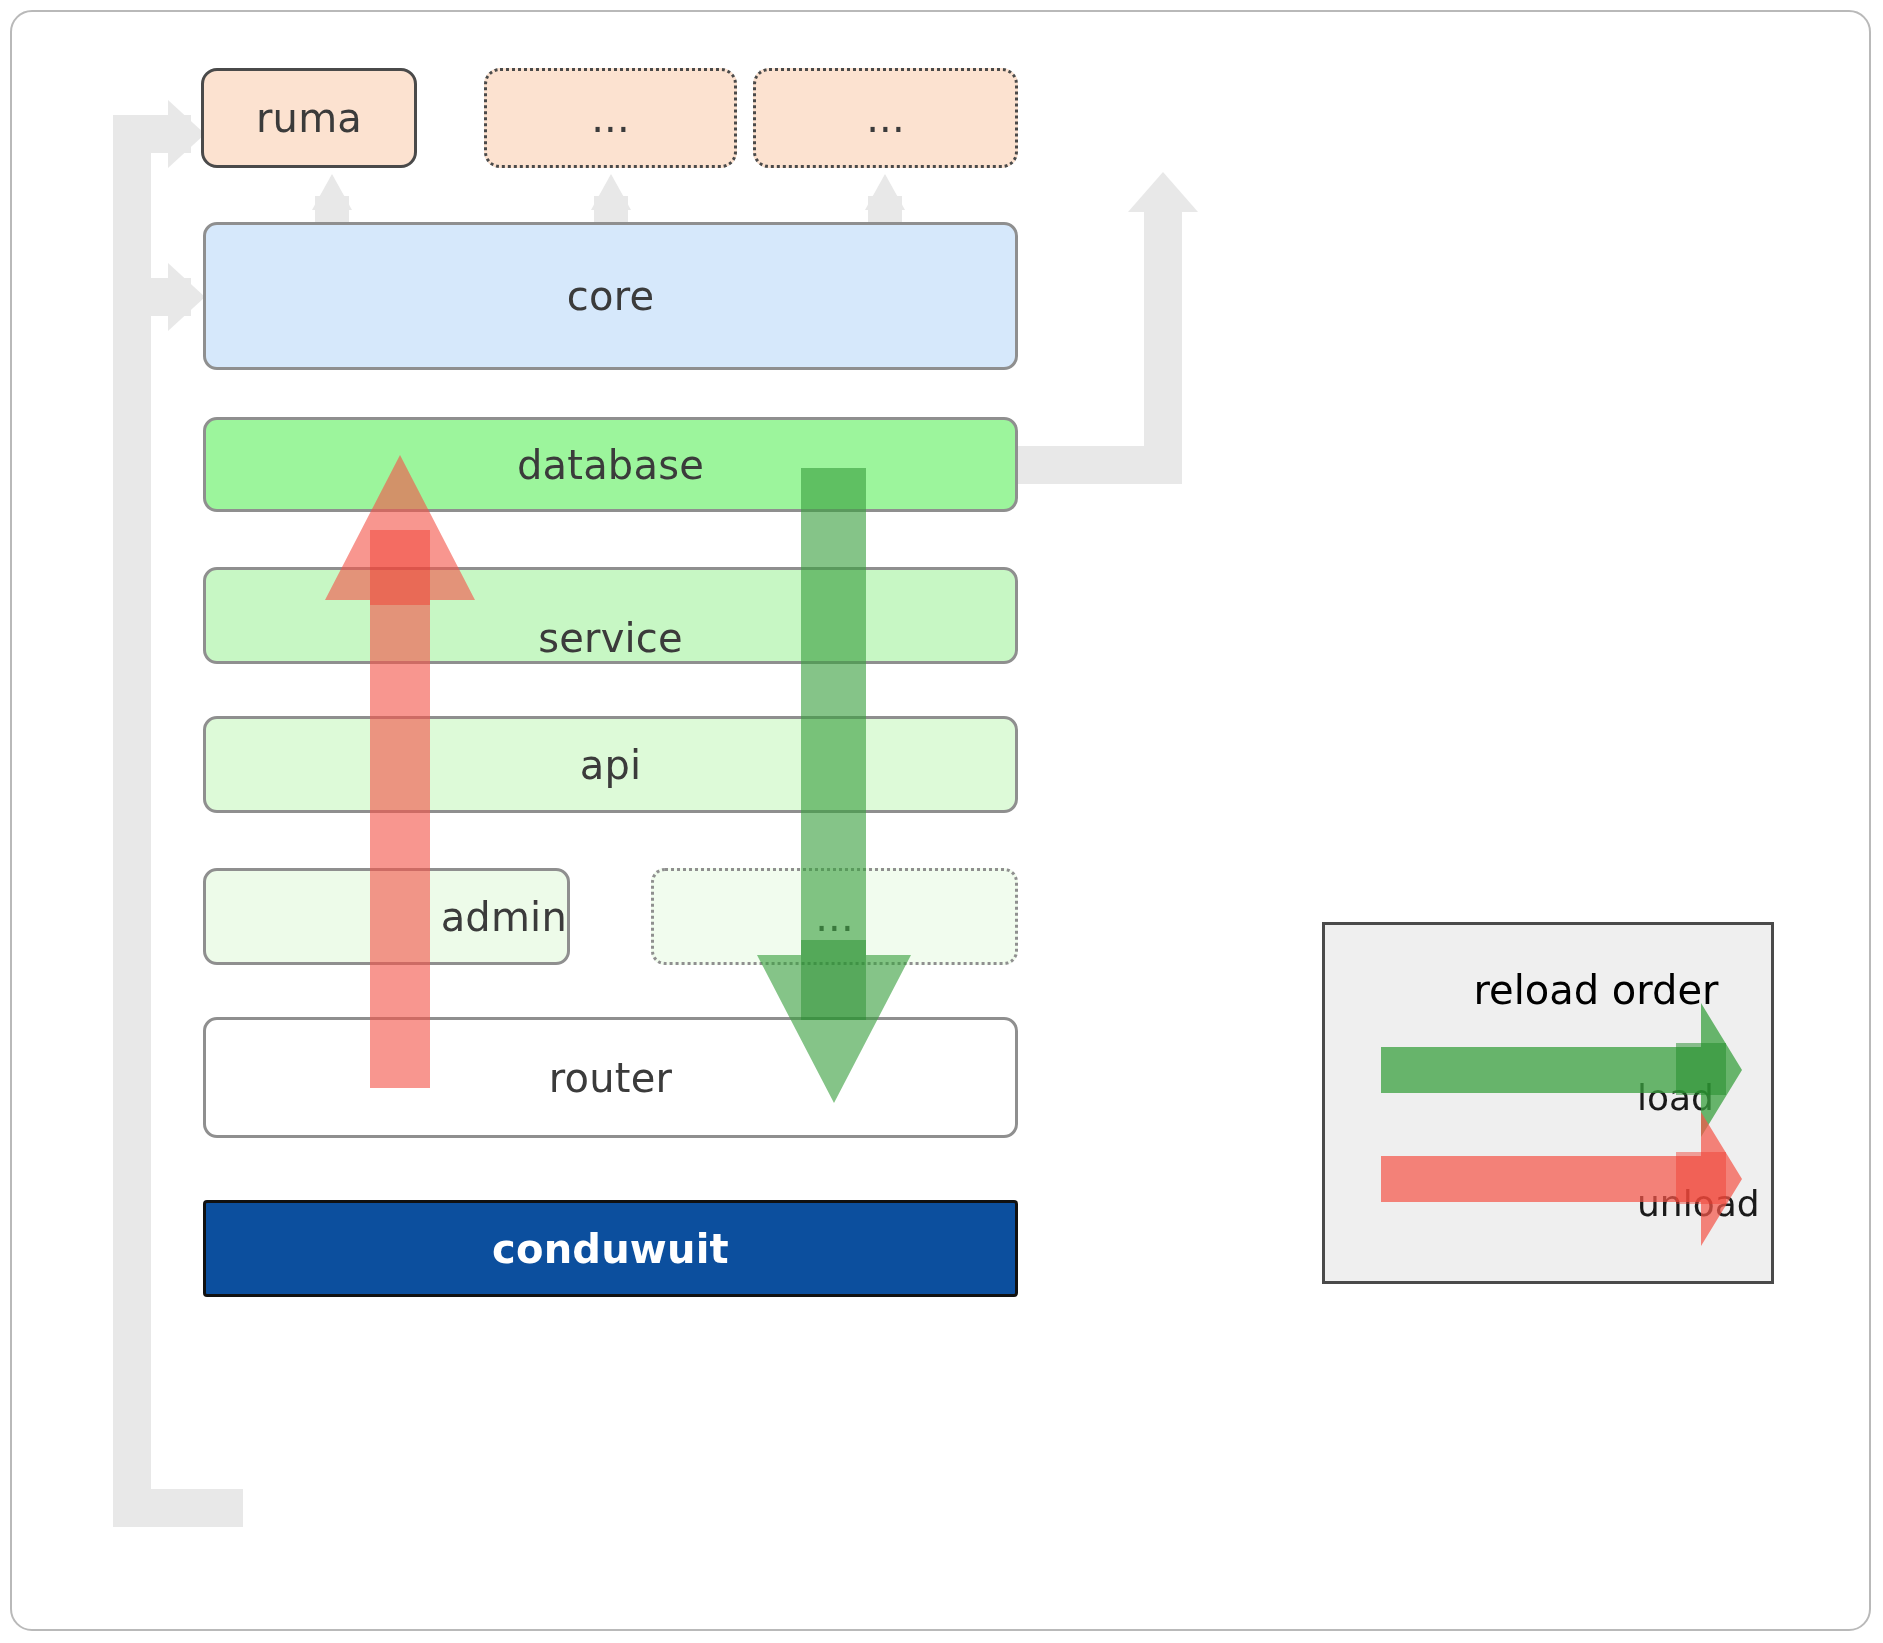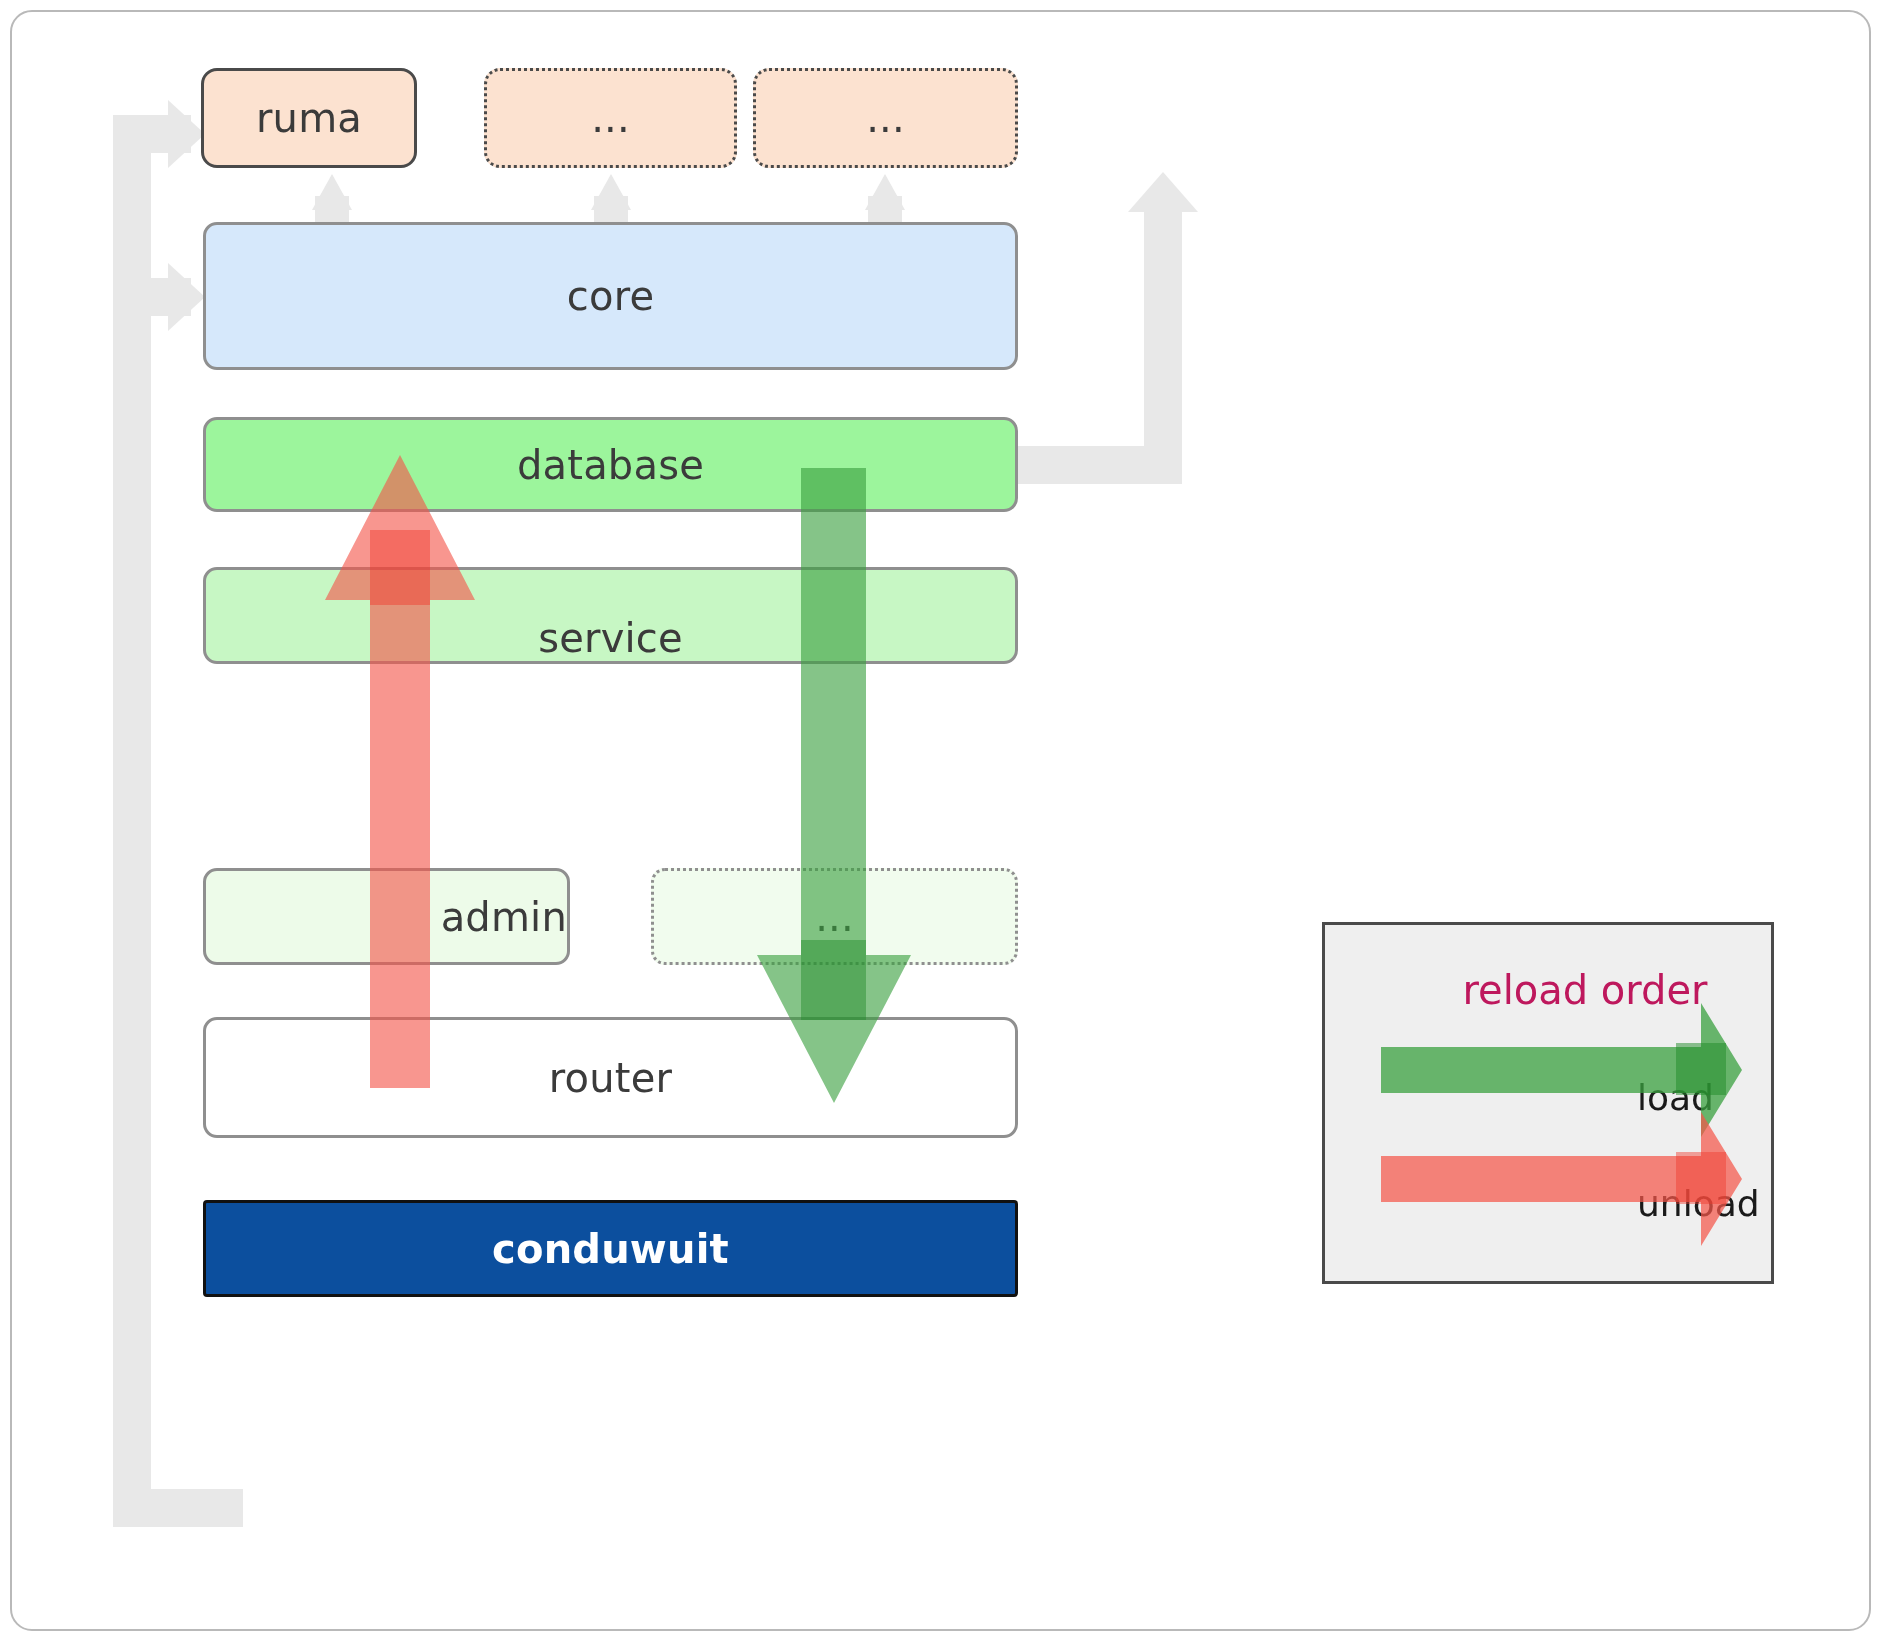--- a/index.html
+++ b/index.html
@@ -92,26 +92,26 @@
     top: 922px;
     width: 452px;
     height: 362px;
     box-sizing: border-box;
     background: #efefef;
     border: 3px solid #4a4a4a;
     z-index: 6;
   }
   .legend-title {
     position: absolute;
-    left: 0;
+    left: 11px;
     top: 42px;
     width: 100%;
     text-align: center;
     font-size: 40px;
-    color: #be185d;
+    color: #000000;
     padding-left: 37px;
   }
   .legend-label {
     position: absolute;
     font-size: 36px;
     color: #1a1a1a;
   }
   .legend-label.load { left: 312px; top: 152px; }
   .legend-label.unload { left: 312px; top: 258px; }
 
@@ -185,20 +185,23 @@
   </div>
 
   <div class="node node-database" style="left:203px; top:417px; width:815px; height:95px;">
     <span>database</span>
   </div>
 
   <div class="node node-service" style="left:203px; top:567px; width:815px; height:97px;align-items:flex-end;">
     <span>service</span>
   </div>
 
+  <div class="node node-api" style="left:203px; top:716px; width:815px; height:97px;">
+    <span>api</span>
+  </div>
 
   <div class="node node-admin" style="left:203px; top:868px; width:367px; height:97px;justify-content:flex-end;">
     <span>admin</span>
   </div>
 
   <div class="node node-dots3 dashed" style="left:651px; top:868px; width:367px; height:97px;">
     <span>...</span>
   </div>
 
   <div class="node node-router" style="left:203px; top:1017px; width:815px; height:121px;">

